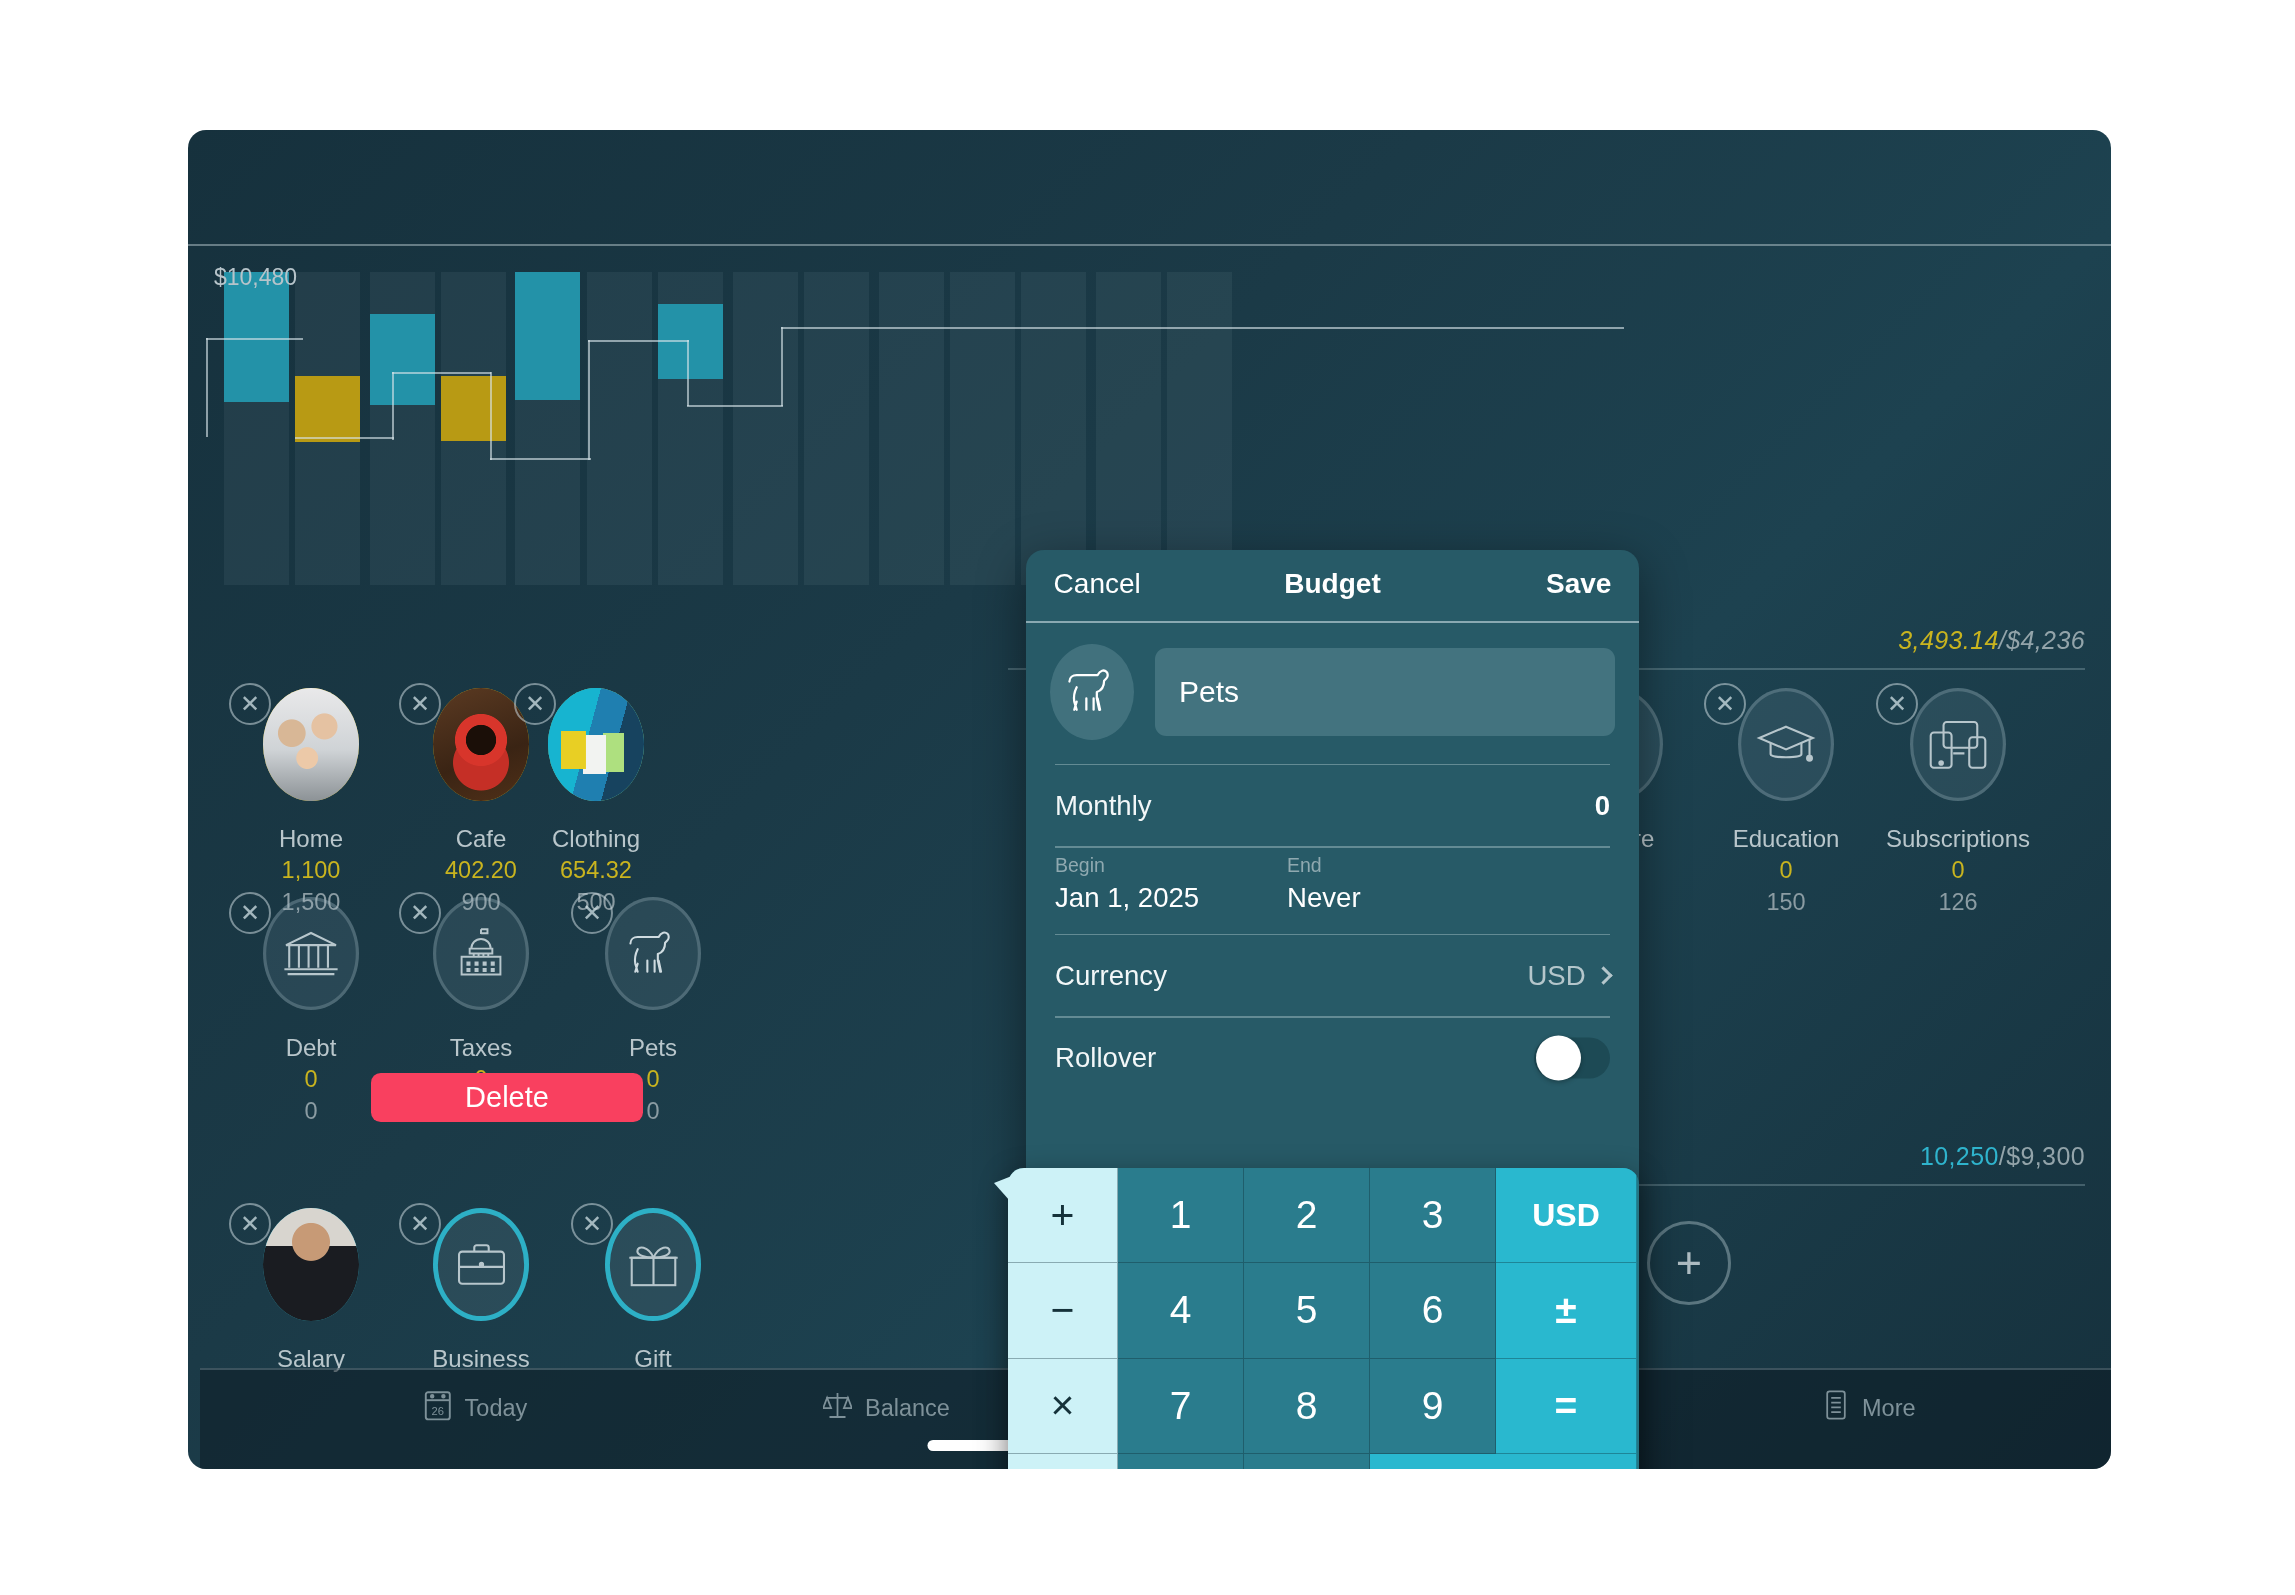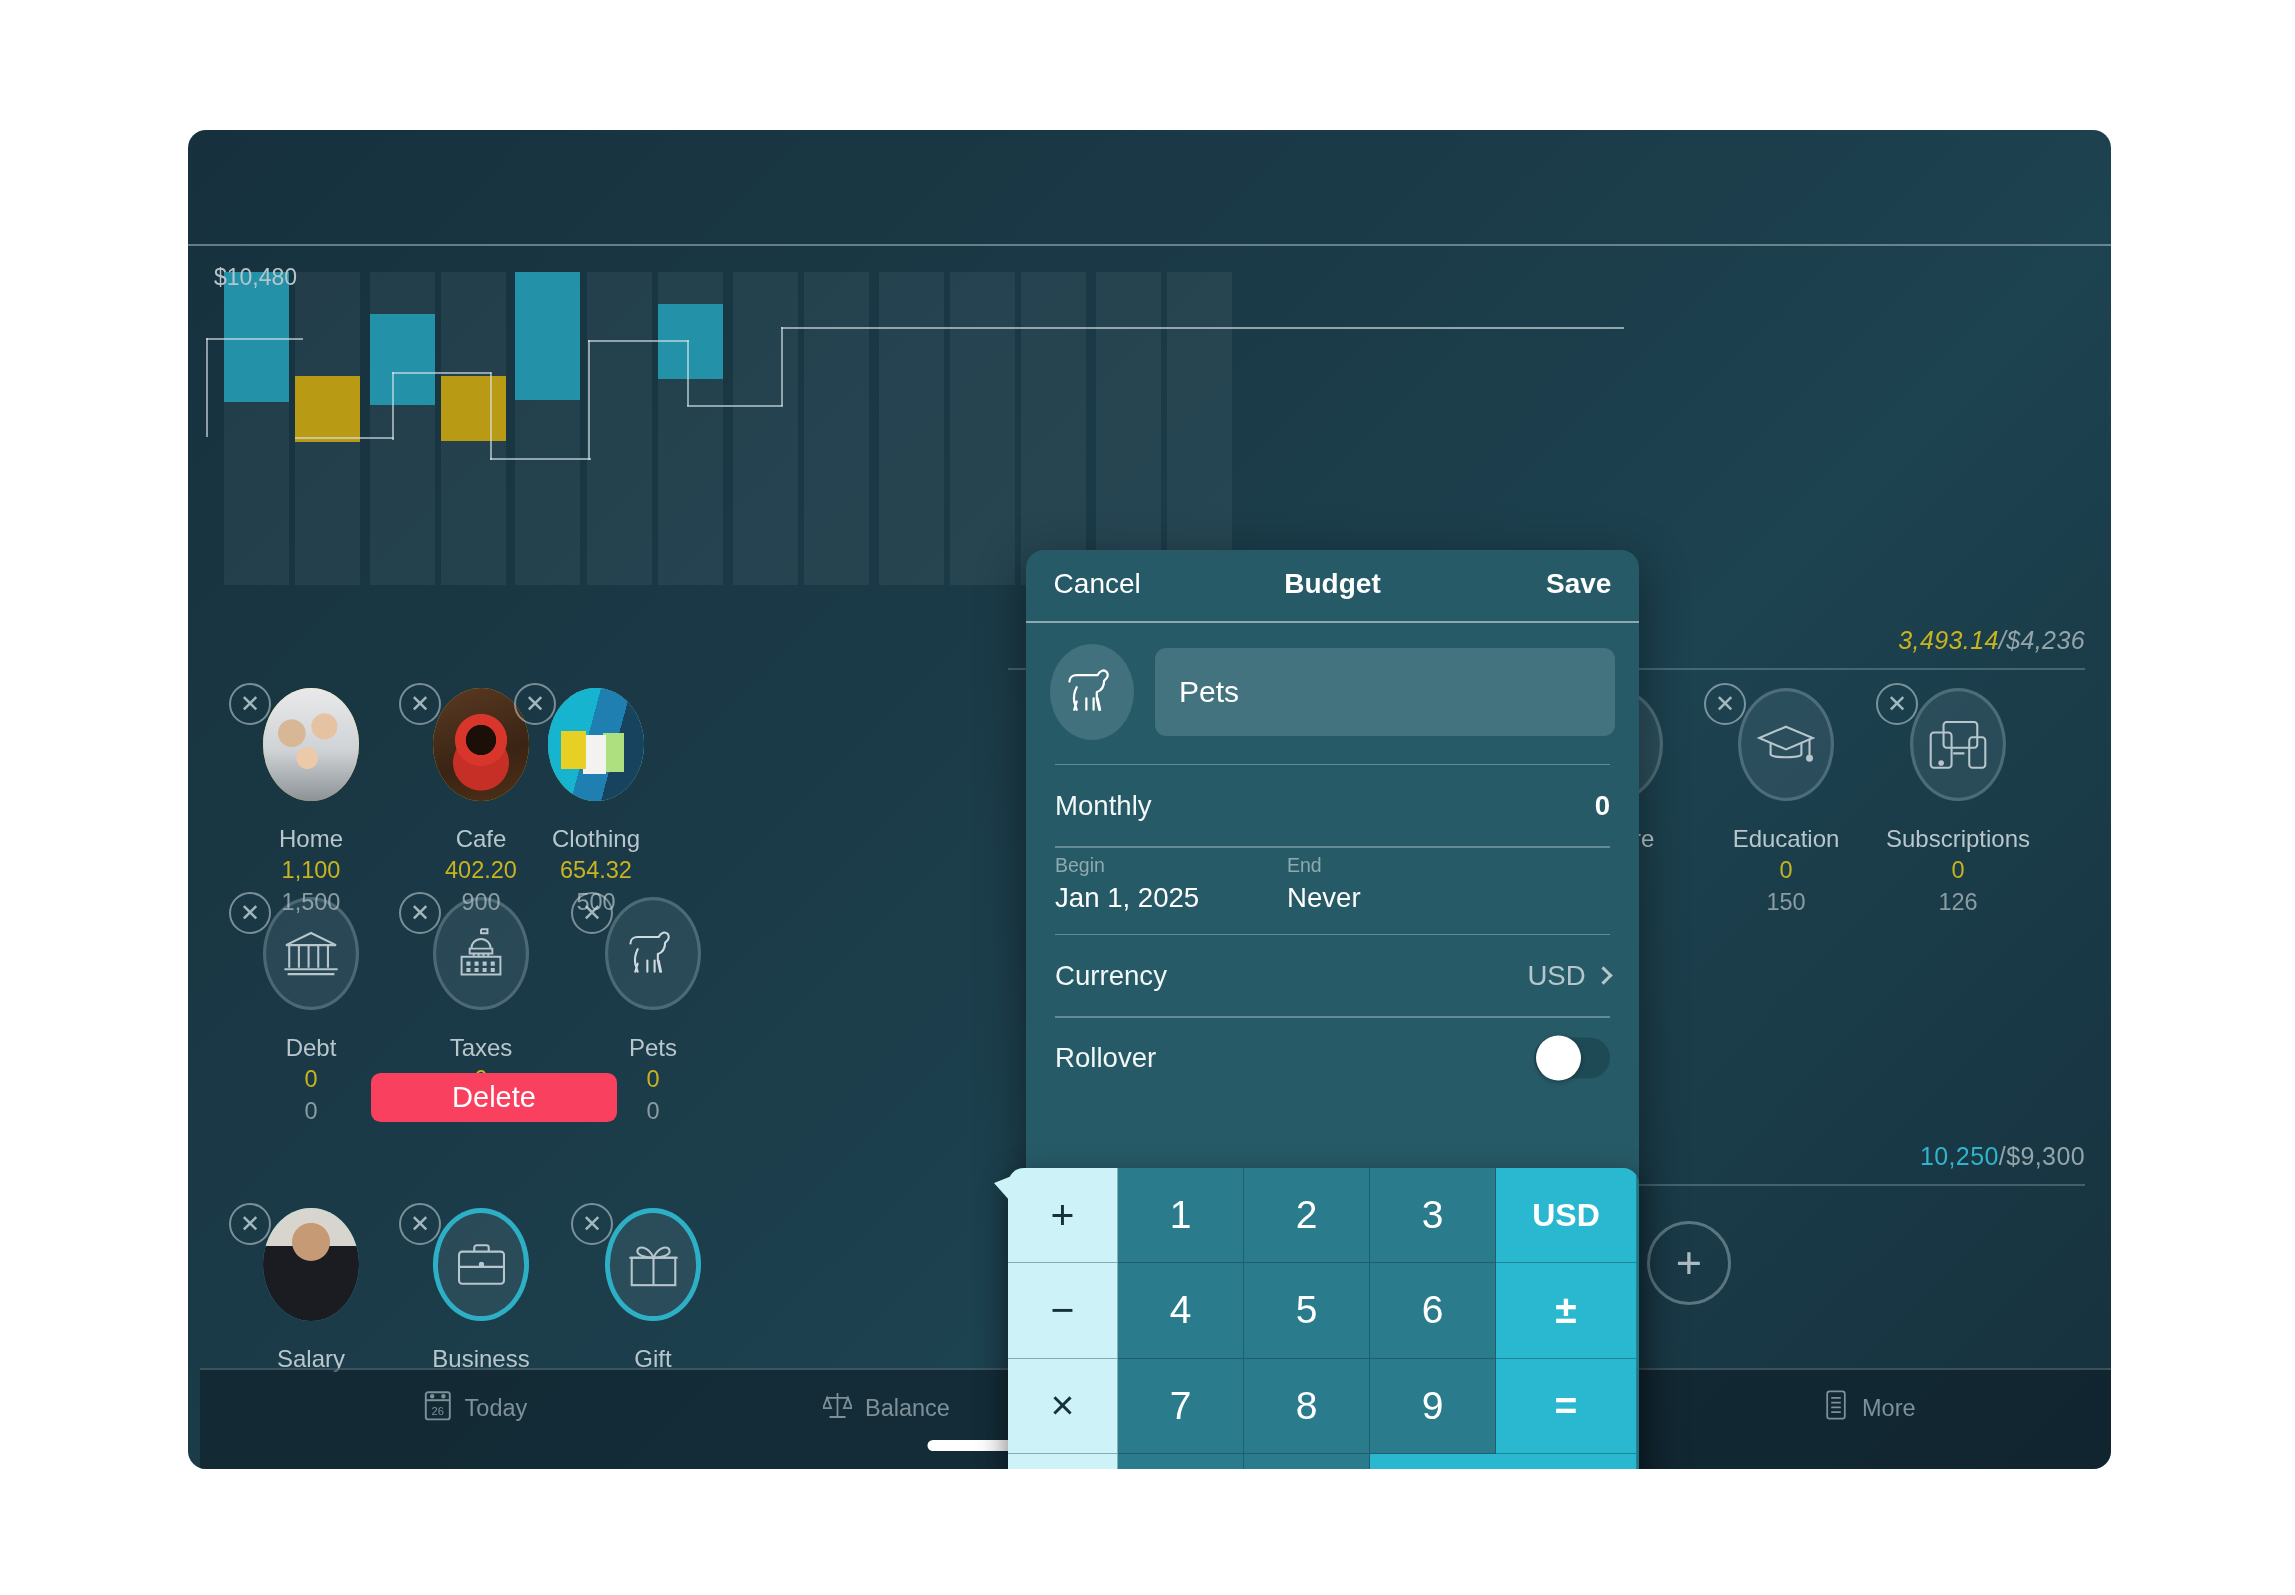--- a/index.html
+++ b/index.html
@@ -118,21 +118,21 @@
             transform:rotate(45deg); }
 
   .m-daterow { position:relative; height:86px; margin:0 29px; }
   .m-dsub { position:absolute; top:6.5px; font-size:19.5px; color:#8fa9b0; }
   .m-dval { position:absolute; top:34px; font-size:27.6px; color:#ffffff; }
   .toggle { position:absolute; right:0; top:50%; transform:translateY(-50%);
             width:76px; height:41px; border-radius:21px; background:#1d4a55; }
   .toggle i { position:absolute; left:1.6px; top:-2.4px; width:45px; height:45px; border-radius:50%;
               background:#fff; box-shadow:0 1.6px 4.9px rgba(0,0,0,.3); }
 
-  .m-delete { position:absolute; left:183px; top:943px; width:246px; height:49px;
+  .m-delete { position:absolute; left:183px; top:943px; width:272px; height:49px;
               background:#f9405f; border-radius:9.7px; color:#fff; font-size:29px;
               display:flex; align-items:center; justify-content:center; z-index:41; }
 
   
   .keypad { position:absolute; left:820px; top:1038px; width:631px; height:381px; z-index:60;
             border-radius:16px; overflow:hidden;
             box-shadow:0 8px 29px rgba(0,0,0,.40);
             display:grid; grid-template-columns:110px 126px 126px 126px 141px;
             grid-template-rows:1fr 1fr 1fr 1fr; gap:0;
             background:#257684; }

